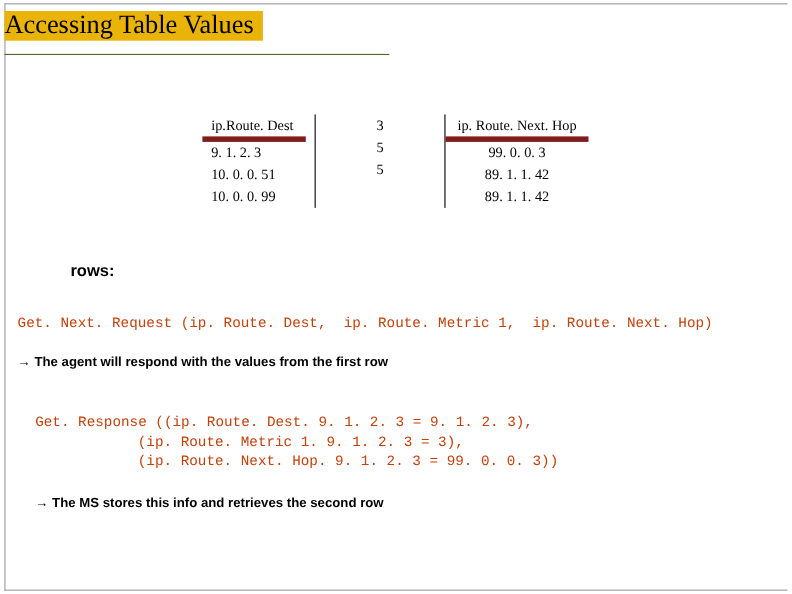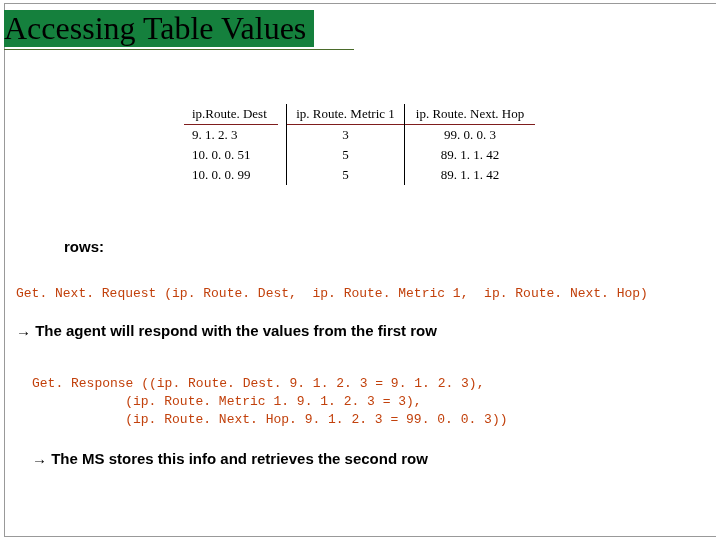--- a/index.html
+++ b/index.html
@@ -10,24 +10,24 @@
       font-family: Georgia, "Times New Roman", serif;
       position: relative;
     }
     .frame-top { position: absolute; left: 4px; right: 4px; top: 3px; height: 1px; background: #999; }
     .frame-left { position: absolute; left: 4px; top: 3px; bottom: 3px; width: 1px; background: #999; }
     .frame-bottom { position: absolute; left: 4px; right: 4px; bottom: 3px; height: 1px; background: #999; }
     .title {
       position: absolute;
       left: 4px;
       top: 10px;
-      font-size: 32px;
+      font-size: 24px;
       font-weight: normal;
       color: #000;
-      background: #15803d;
+      background: #eab308;
       padding-right: 8px;
     }
     .title-underline {
       position: absolute;
       left: 4px;
       top: 49px;
       width: 350px;
       height: 1px;
       background: #4a6b2a;
     }
@@ -40,21 +40,21 @@
       font-size: 13px;
       color: #000;
     }
     .col { display: flex; flex-direction: column; }
     .col-dest { width: 103px; border-right: 1px solid #000; padding-right: 8px; }
     .col-metric { width: 118px; border-right: 1px solid #000; }
     .col-next { width: 130px; }
     .cell { padding: 2px 8px; white-space: nowrap; }
     .hcell {
       padding: 2px 8px;
-      border-bottom: 1px solid #7f1d1d;
+      border-bottom: 5px solid #7f1d1d;
       white-space: nowrap;
     }
     .col-metric .cell, .col-metric .hcell { text-align: center; }
     .col-next .cell, .col-next .hcell { text-align: center; }
     .col-dest .cell, .col-dest .hcell { text-align: left; }
     .body-text {
       position: absolute;
       font-size: 15px;
       font-weight: bold;
       color: #000;
@@ -63,21 +63,21 @@
     .body-text .indent { display: block; margin-left: 48px; }
     .mono {
       font-family: "Courier New", monospace;
       font-size: 13px;
       position: absolute;
       color: #c2410c;
       white-space: pre;
     }
     .arrow-line {
       position: absolute;
-      font-size: 15px;
+      font-size: 12px;
       font-weight: bold;
       color: #000;
       font-family: Verdana, Arial, sans-serif;
     }
     .arrow-sym { font-family: Georgia, serif; }
   </style>
 </head>
 <body>
 
 <div class="frame-top"></div>
@@ -88,21 +88,20 @@
 <div class="title-underline"></div>
 
 <div class="table">
   <div class="col col-dest">
     <div class="hcell">ip.Route. Dest</div>
     <div class="cell">9. 1. 2. 3</div>
     <div class="cell">10. 0. 0. 51</div>
     <div class="cell">10. 0. 0. 99</div>
   </div>
   <div class="col col-metric">
-    <div class="hcell">ip. Route. Metric 1</div>
     <div class="cell">3</div>
     <div class="cell">5</div>
     <div class="cell">5</div>
   </div>
   <div class="col col-next">
     <div class="hcell">ip. Route. Next. Hop</div>
     <div class="cell">99. 0. 0. 3</div>
     <div class="cell">89. 1. 1. 42</div>
     <div class="cell">89. 1. 1. 42</div>
   </div>

